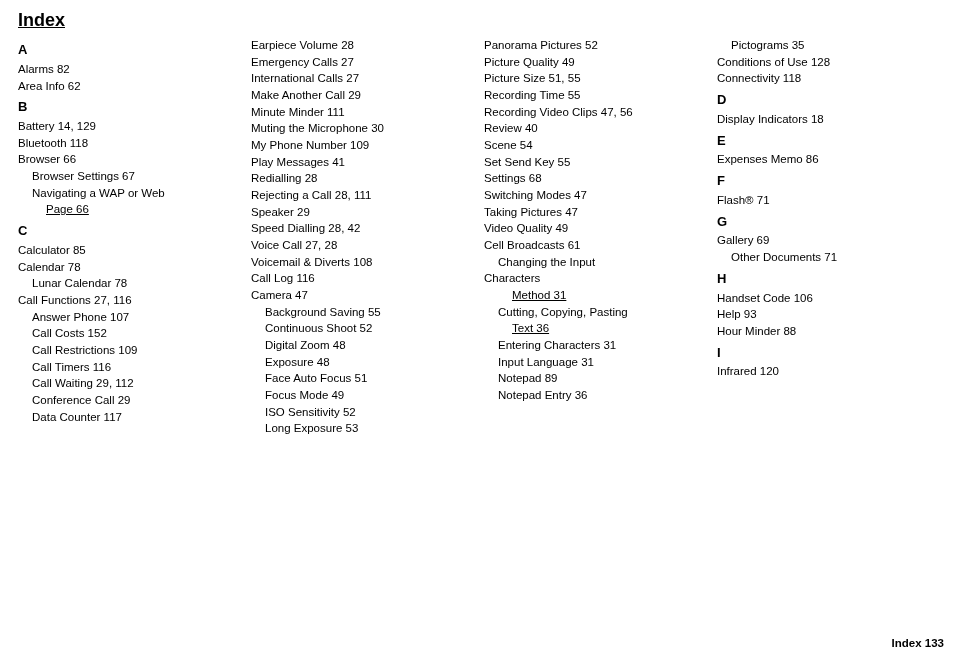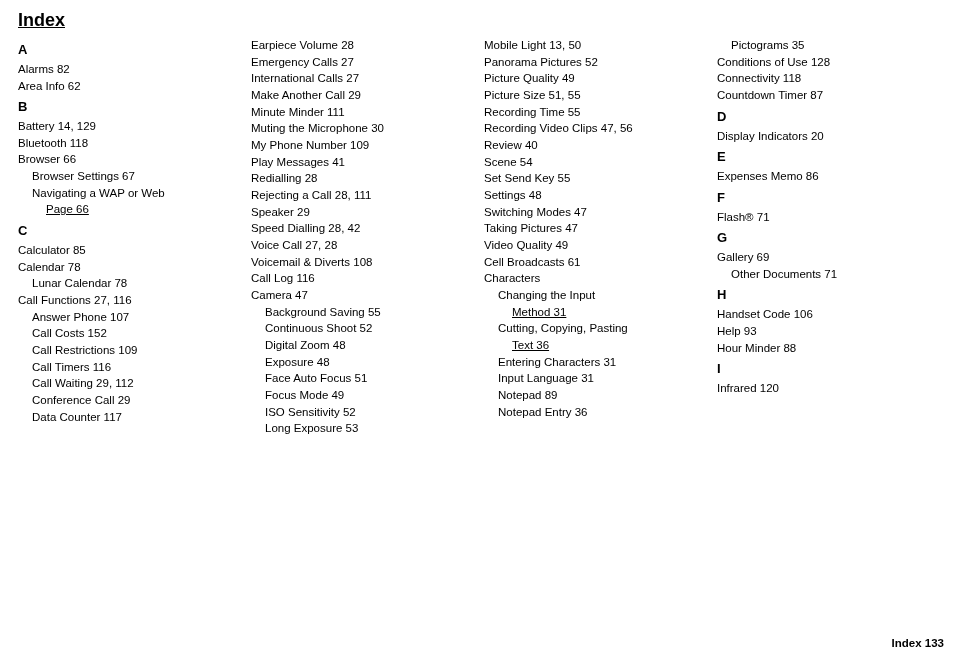--- a/index.html
+++ b/index.html
@@ -120,52 +120,50 @@
         <div class="entry sub1">Continuous Shoot 52</div>
         <div class="entry sub1">Digital Zoom 48</div>
         <div class="entry sub1">Exposure 48</div>
         <div class="entry sub1">Face Auto Focus 51</div>
         <div class="entry sub1">Focus Mode 49</div>
         <div class="entry sub1">ISO Sensitivity 52</div>
         <div class="entry sub1">Long Exposure 53</div>
       </div>
 
     <div class="col" id="col3">
-        <div class="entry">Mobile Light 13, 50</div>
         <div class="entry">Panorama Pictures 52</div>
         <div class="entry">Picture Quality 49</div>
         <div class="entry">Picture Size 51, 55</div>
         <div class="entry">Recording Time 55</div>
         <div class="entry">Recording Video Clips 47, 56</div>
         <div class="entry">Review 40</div>
         <div class="entry">Scene 54</div>
         <div class="entry">Set Send Key 55</div>
-        <div class="entry">Settings 48</div>
+        <div class="entry">Settings 68</div>
         <div class="entry">Switching Modes 47</div>
         <div class="entry">Taking Pictures 47</div>
         <div class="entry">Video Quality 49</div>
         <div class="entry">Cell Broadcasts 61</div>
+        <div class="entry sub1">Changing the Input</div>
         <div class="entry">Characters</div>
-        <div class="entry sub1">Changing the Input</div>
         <div class="entry sub2">Method 31</div>
         <div class="entry sub1">Cutting, Copying, Pasting</div>
         <div class="entry sub2">Text 36</div>
         <div class="entry sub1">Entering Characters 31</div>
         <div class="entry sub1">Input Language 31</div>
         <div class="entry sub1">Notepad 89</div>
         <div class="entry sub1">Notepad Entry 36</div>
       </div>
 
     <div class="col" id="col4">
         <div class="entry sub1">Pictograms 35</div>
         <div class="entry">Conditions of Use 128</div>
         <div class="entry">Connectivity 118</div>
-        <div class="entry">Countdown Timer 87</div>
         <div class="letter-heading">D</div>
-        <div class="entry">Display Indicators 20</div>
+        <div class="entry">Display Indicators 18</div>
         <div class="letter-heading">E</div>
         <div class="entry">Expenses Memo 86</div>
         <div class="letter-heading">F</div>
         <div class="entry">Flash® 71</div>
         <div class="letter-heading">G</div>
         <div class="entry">Gallery 69</div>
         <div class="entry sub1">Other Documents 71</div>
         <div class="letter-heading">H</div>
         <div class="entry">Handset Code 106</div>
         <div class="entry">Help 93</div>

